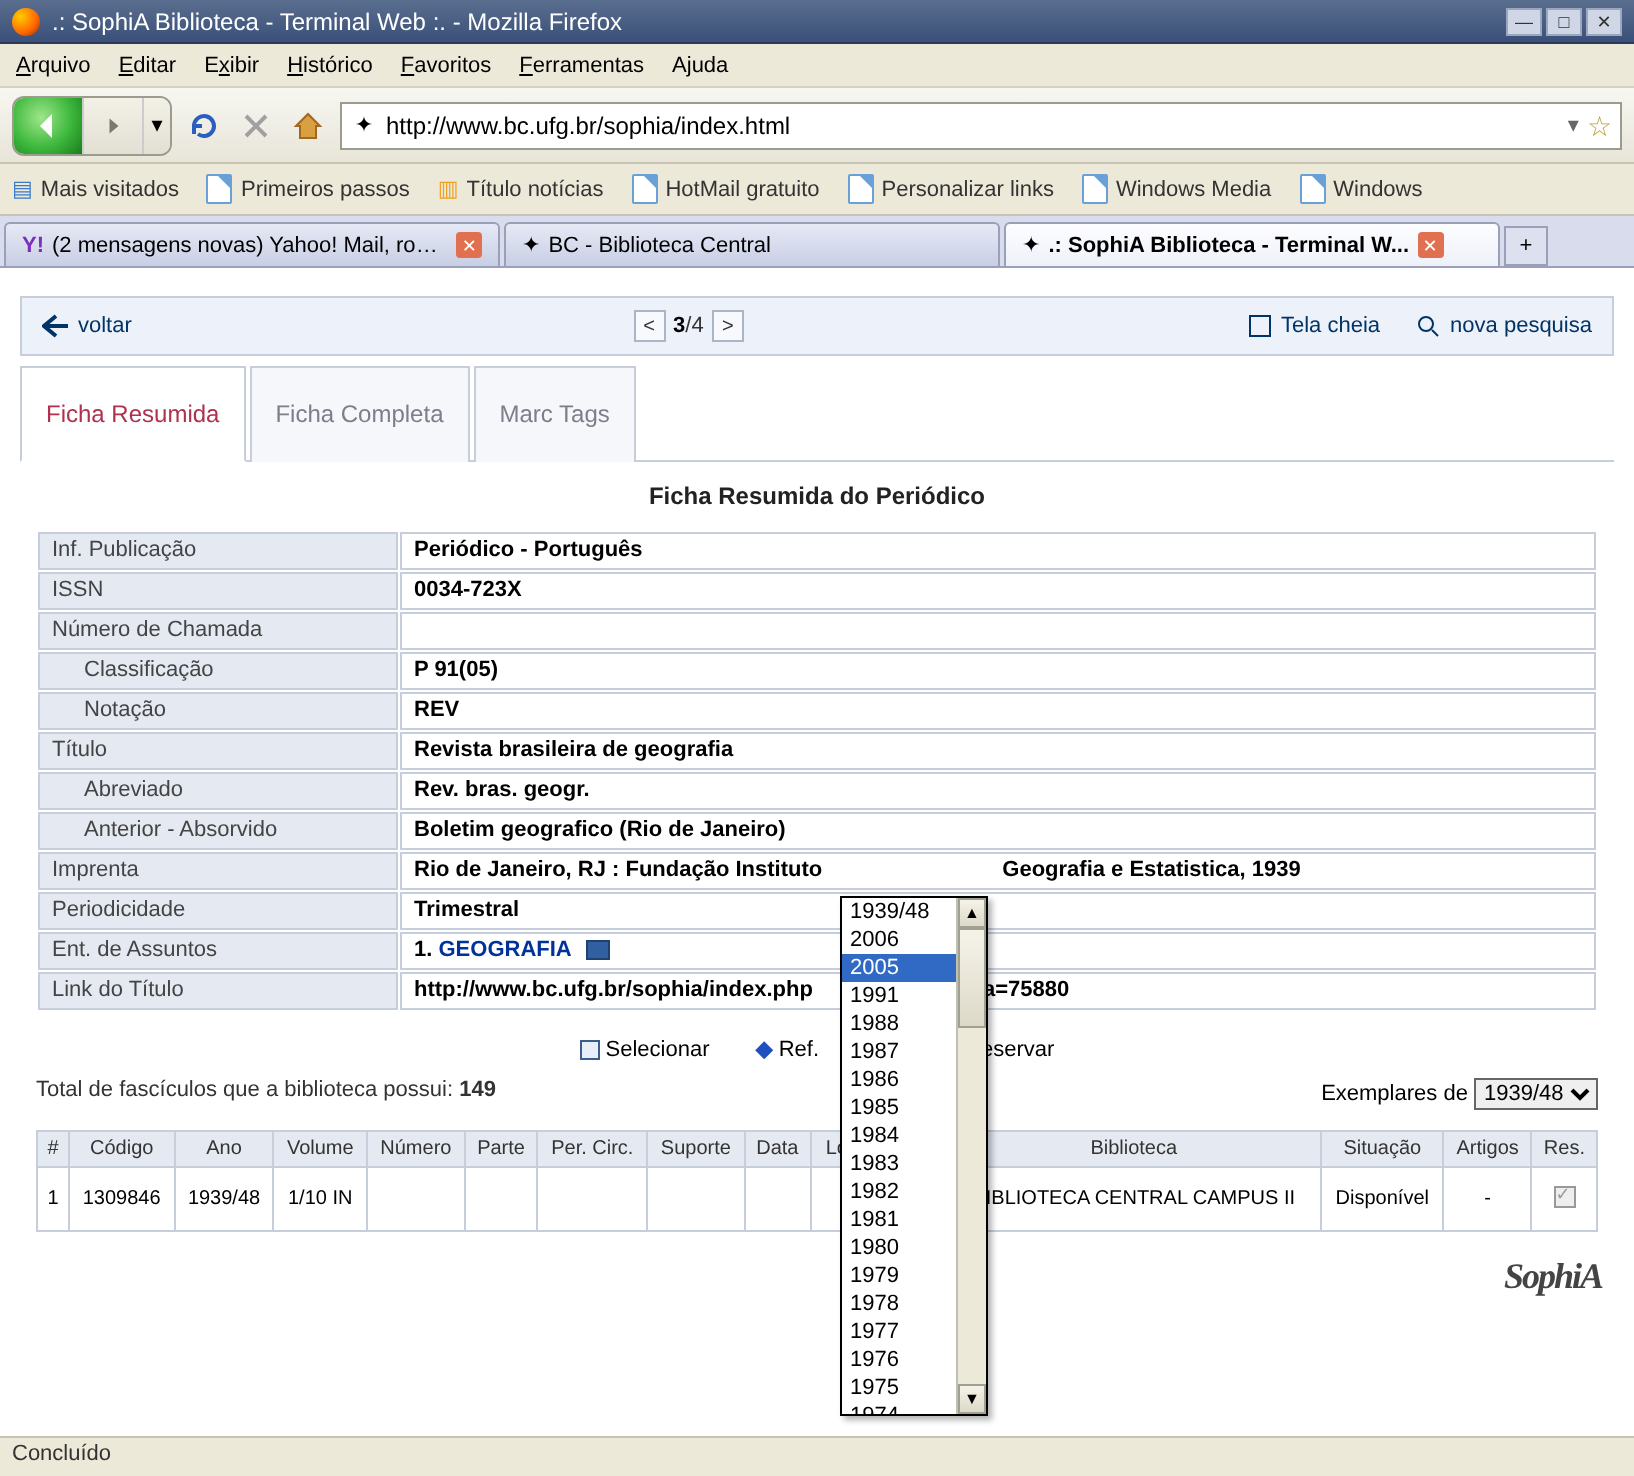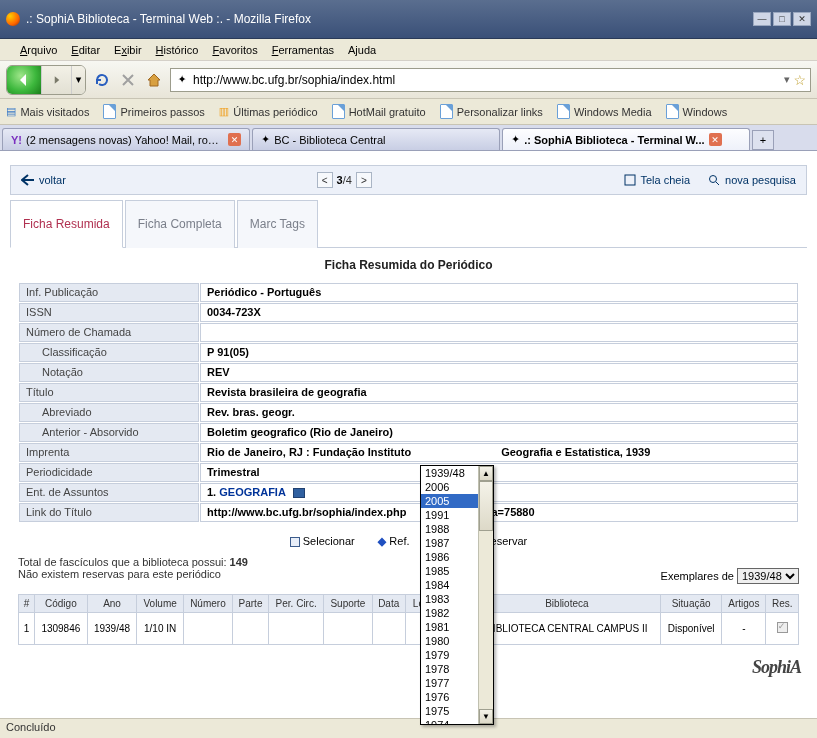--- a/index.html
+++ b/index.html
@@ -1,24 +1,24 @@
 <!DOCTYPE html>
 <html><head>
 <meta charset="utf-8">
 <style>
 * { box-sizing: border-box; margin: 0; padding: 0; }
 body { font-family: Verdana, Arial, sans-serif; font-size: 11px; background: #fff; width: 817px; height: 738px; overflow: hidden; }
 
 
-.titlebar { background: linear-gradient(#5a6e8f,#3a5078); color: #fff; height: 39px; display: flex; align-items: center; padding: 0 6px; font-size: 12px; border-bottom: 1px solid #2a3a58; }
+.titlebar { background: linear-gradient(#5a6e8f,#3a5078); color: #fff; height: 22px; display: flex; align-items: center; padding: 0 6px; font-size: 12px; border-bottom: 1px solid #2a3a58; }
 .titlebar .ff-icon { width: 14px; height: 14px; background: radial-gradient(circle at 30% 30%, #ffcc00, #ff6600 60%, #8a2b00); border-radius: 50%; margin-right: 6px; }
 .titlebar .win-btns { margin-left: auto; display: flex; gap: 2px; }
 .titlebar .win-btns span { width: 18px; height: 14px; background: #cfd6e6; border: 1px solid #9aa7bf; display: inline-flex; align-items: center; justify-content: center; font-size: 9px; color: #333; }
 
-.menubar { background: #ece9d8; height: 22px; display: flex; align-items: center; padding: 0 20px; gap: 14px; border-bottom: 1px solid #d4d0c8; }
+.menubar { background: #ece9d8; height: 22px; display: flex; align-items: center; padding: 0 8px; gap: 14px; border-bottom: 1px solid #d4d0c8; }
 .menubar span { font-size: 11px; color: #000; }
 .menubar span u { text-decoration: underline; }
 
 .navbar { background: linear-gradient(#f7f7f2,#e8e5d8); height: 38px; display: flex; align-items: center; padding: 0 6px; gap: 6px; border-bottom: 1px solid #c8c4b4; }
 .nav-combo { display: flex; background: #fff; border: 1px solid #9c9c8c; border-radius: 6px; overflow: hidden; height: 30px; }
 .nav-back { width: 34px; background: radial-gradient(circle at 40% 35%, #9fe68a, #3db83d 55%, #1a7d1a); display: flex; align-items: center; justify-content: center; }
 .nav-back svg { width: 16px; height: 16px; fill: #fff; }
 .nav-fwd { width: 30px; background: linear-gradient(#f3f1e7,#e2e0d3); display: flex; align-items: center; justify-content: center; border-left:1px solid #ccc; }
 .nav-fwd svg { width: 12px; height: 12px; fill: #7a7a6a; }
 .nav-drop { width: 14px; background: linear-gradient(#f3f1e7,#e2e0d3); display: flex; align-items: center; justify-content: center; border-left:1px solid #ccc; }
@@ -163,21 +163,21 @@
   <div class="bm">
       <span style="color:#3c7cc8">▤</span>
       <span>Mais visitados</span>
     </div>
   <div class="bm">
       <span class="bm-page"></span>
       <span>Primeiros passos</span>
     </div>
   <div class="bm">
       <span style="color:#f0a020">▥</span>
-      <span>Últimas periódico</span>
+      <span>Título notícias</span>
     </div>
   <div class="bm">
       <span class="bm-page"></span>
       <span>HotMail gratuito</span>
     </div>
   <div class="bm">
       <span class="bm-page"></span>
       <span>Personalizar links</span>
     </div>
   <div class="bm">
@@ -301,21 +301,20 @@
     </tbody>
         </table>
 
     <div class="action-row">
       <span class="albl"><span class="asq"></span><span>Selecionar</span></span>
       <span class="albl"><span style="color:#2050c0;font-weight:bold">◆</span> <span>Ref.</span> <span style="display:inline-block;width:70px"></span><span>Reservar</span></span>
     </div>
 
     <div class="summary">
       <span>Total de fascículos que a biblioteca possui: </span><b>149</b><br>
-      <span>Não existem reservas para este periódico</span>
     </div>
     <div class="exemp">
       <span>Exemplares de</span>
       <select><option>1939/48</option></select>
     </div>
 
     <table class="hold">
       <tbody>
             <tr>
         <th>#</th>

